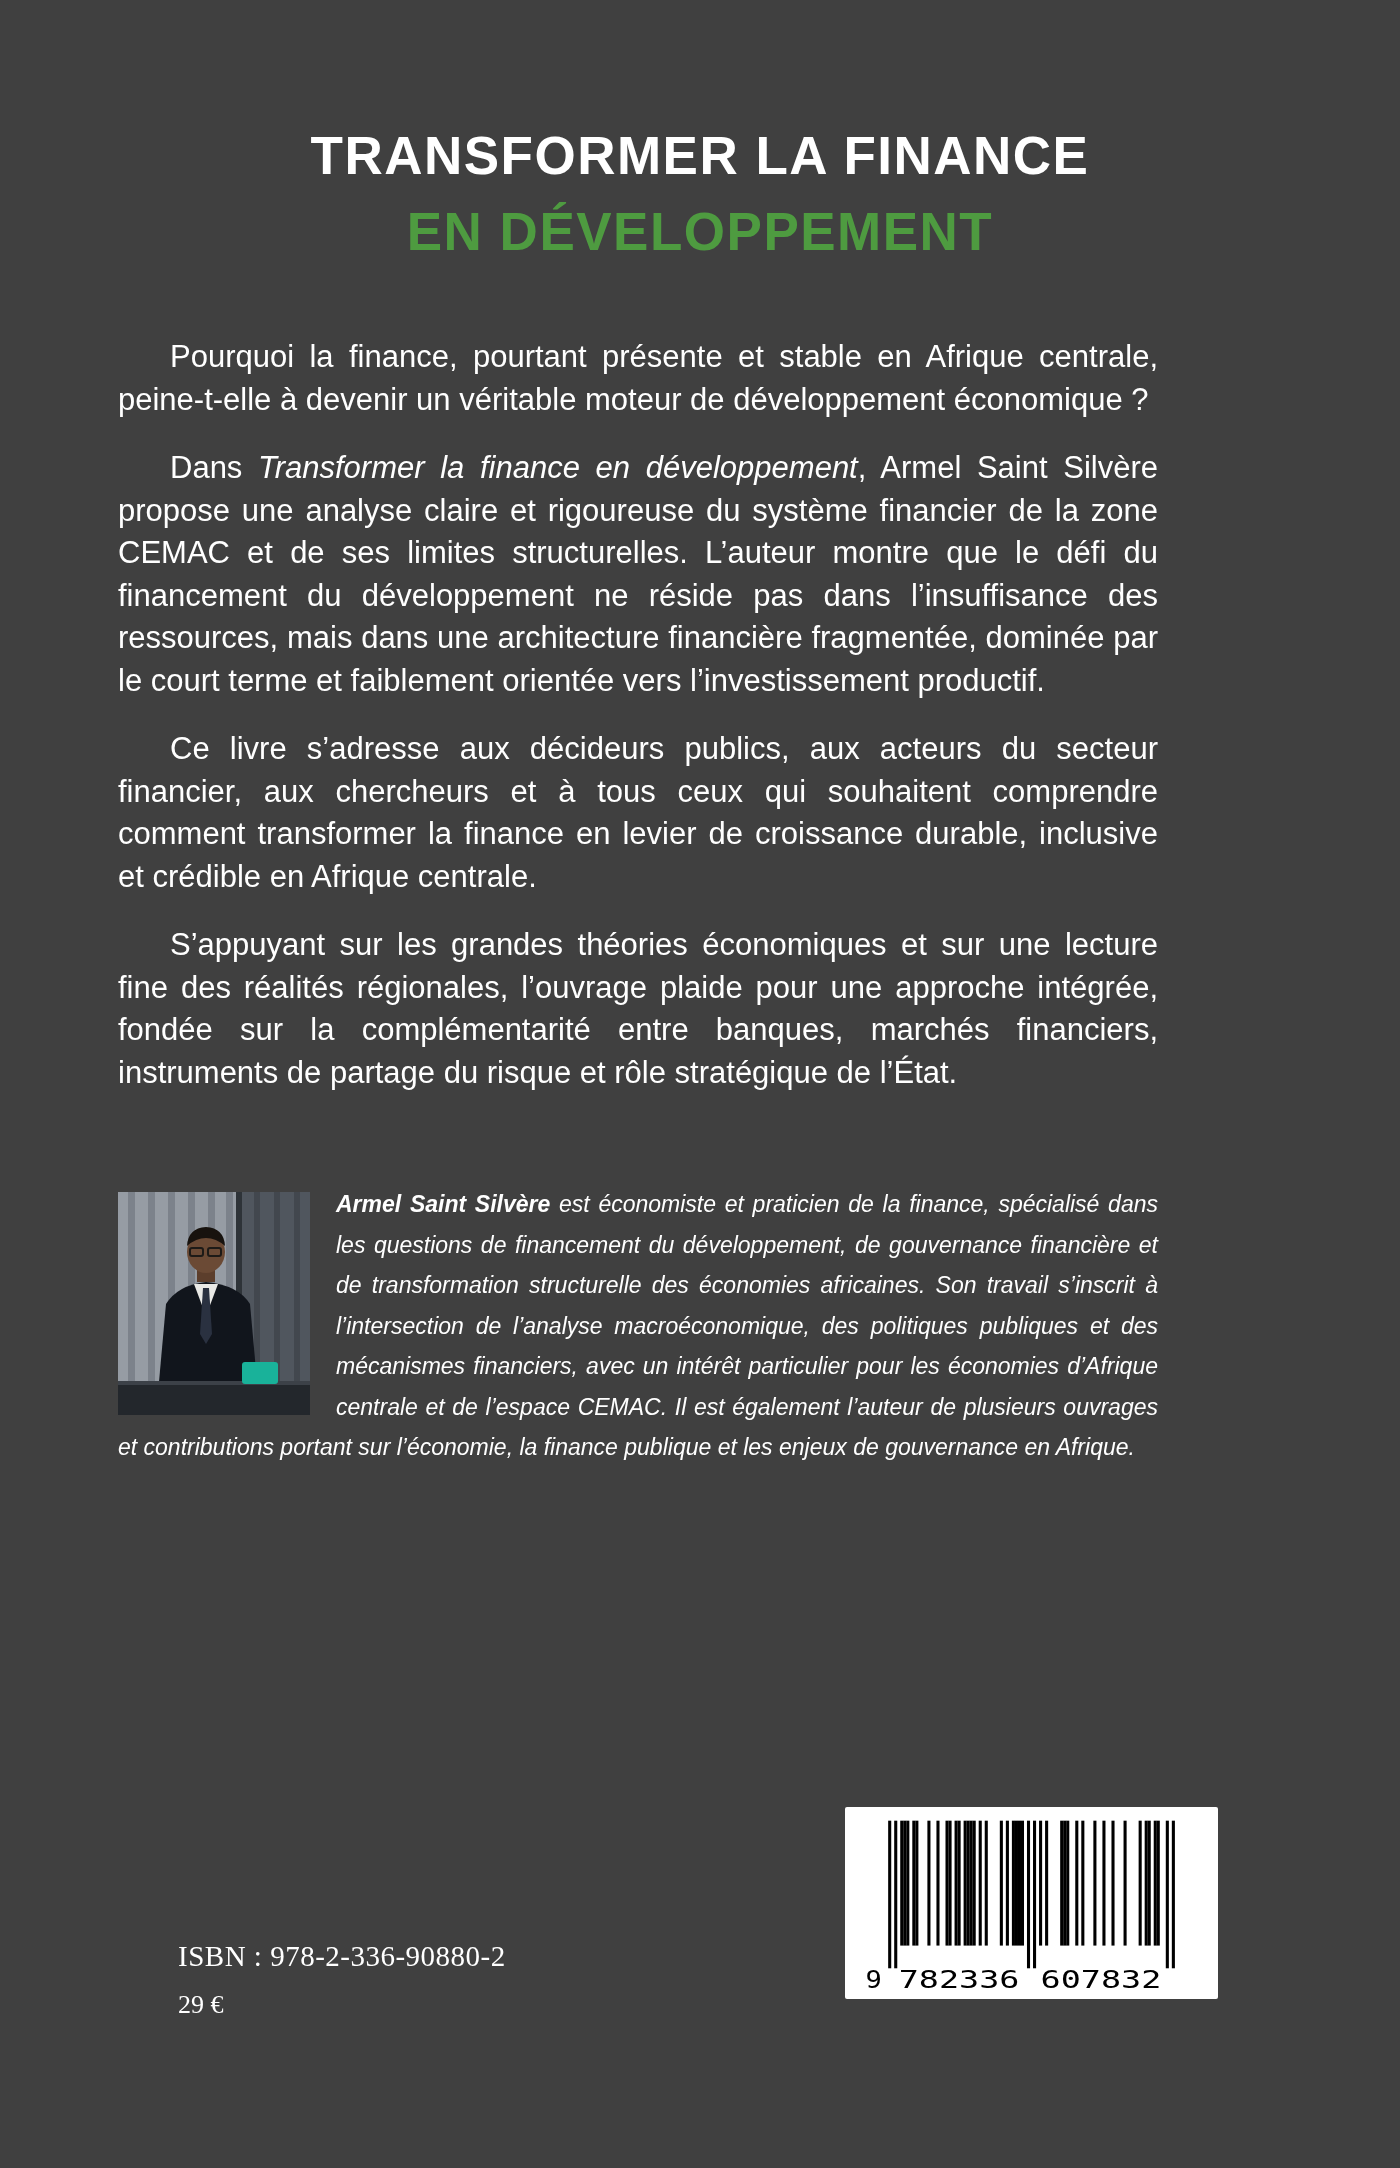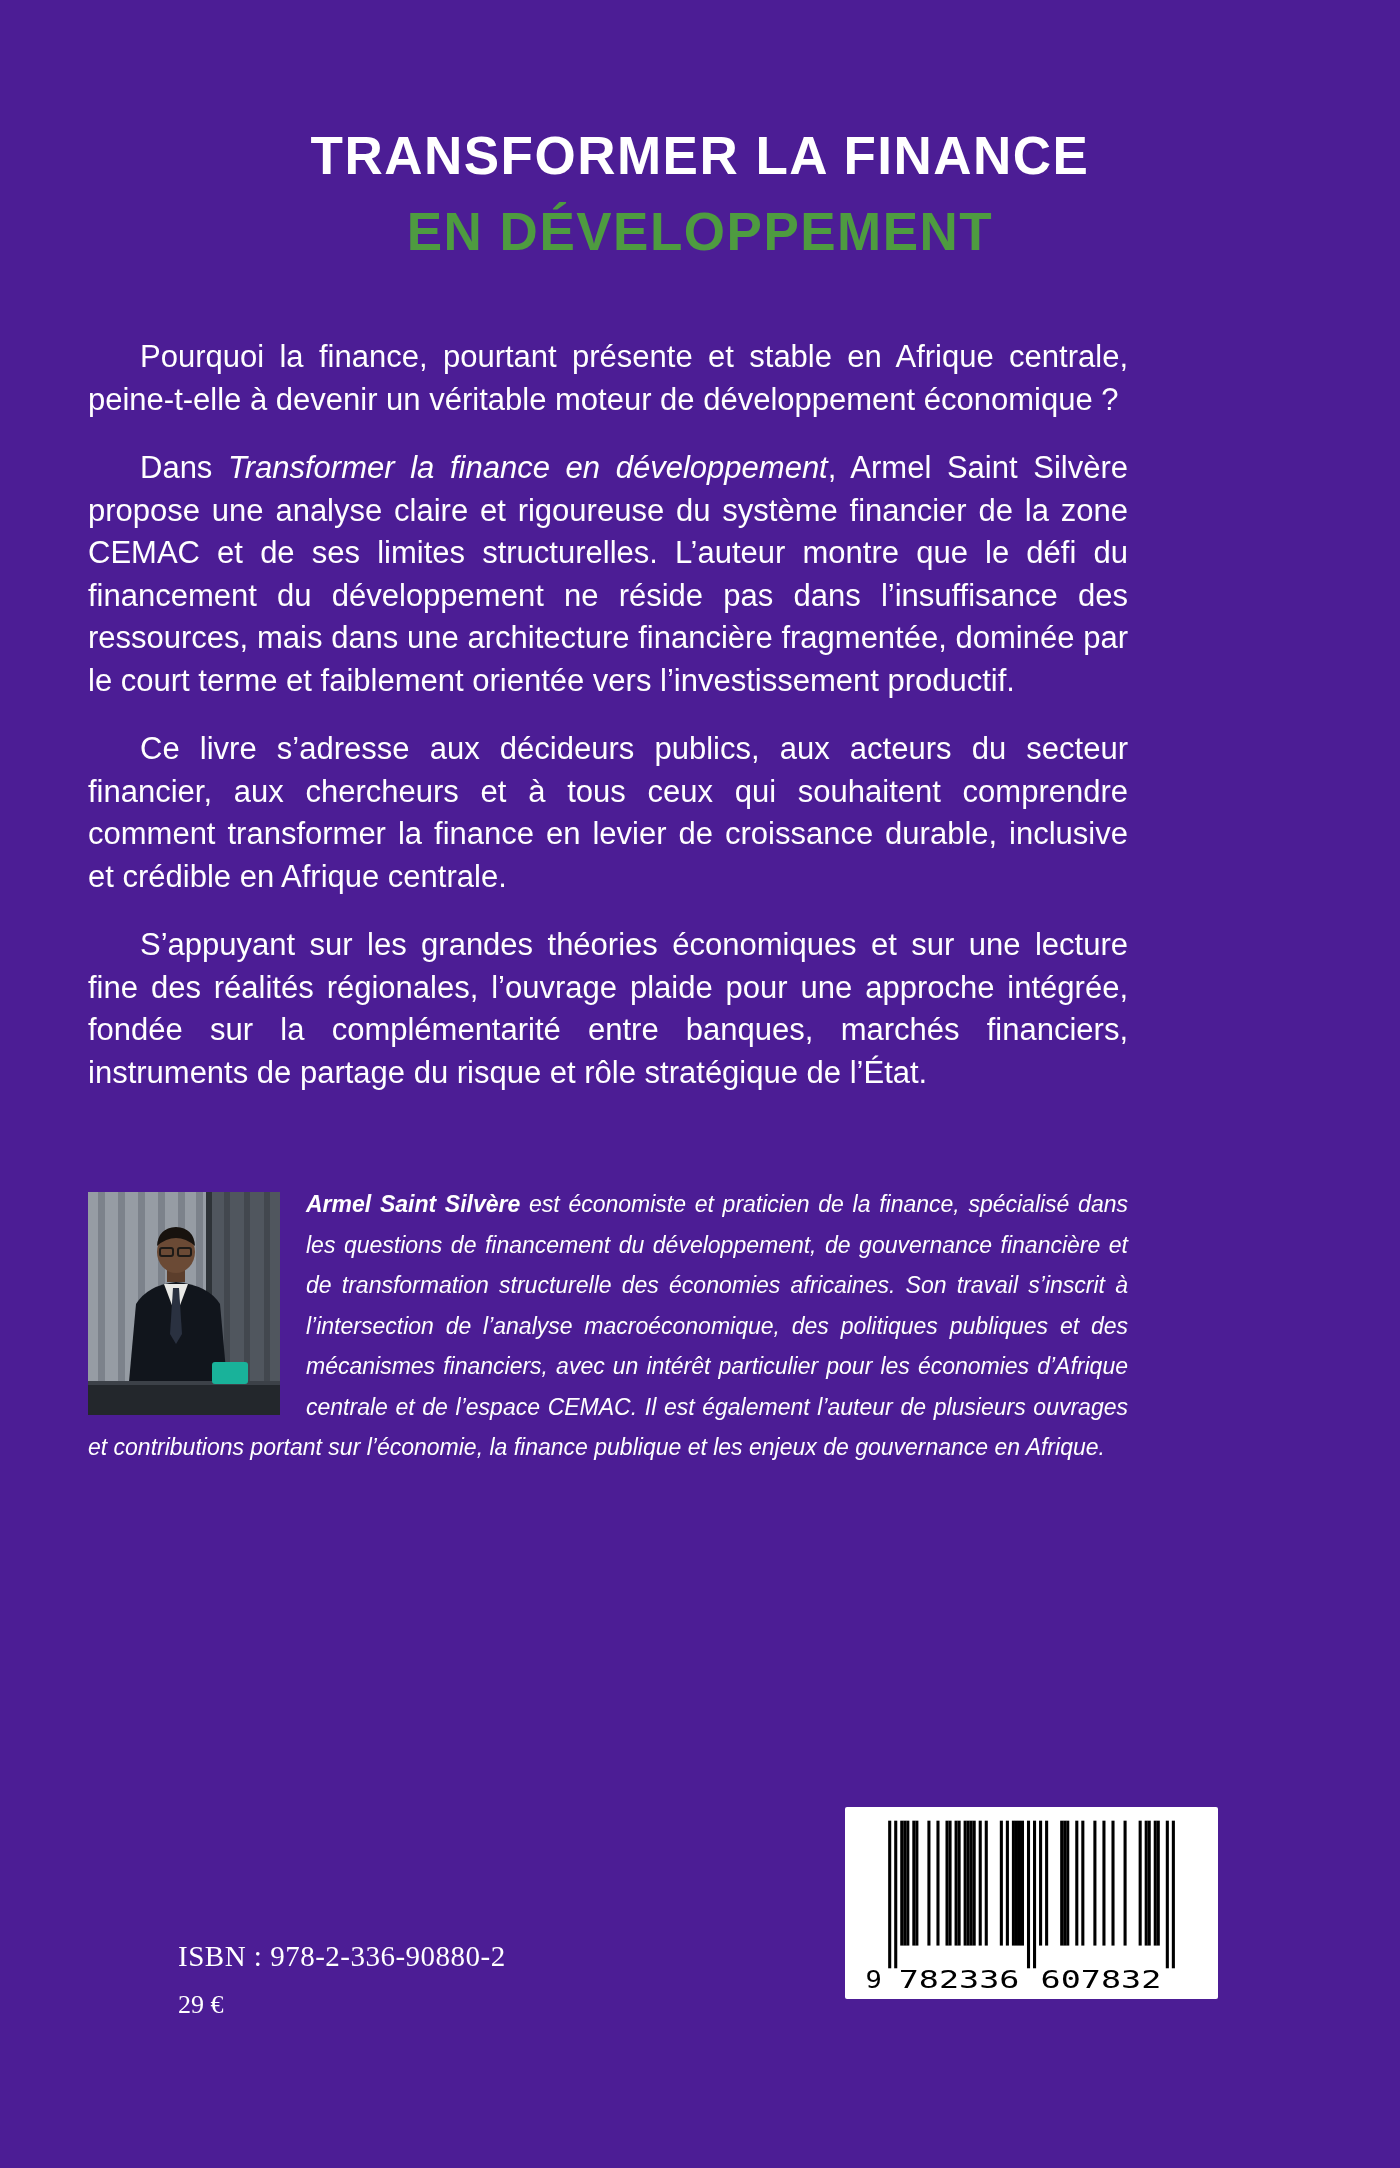--- a/index.html
+++ b/index.html
@@ -4,39 +4,39 @@
 <style>
   html,body{margin:0;padding:0;background:#0a0d13;}
   .cover{
     position:relative;width:1400px;height:2168px;margin:0 auto;
     background:#0a0d13;color:#ffffff;
     font-family:"Liberation Sans",sans-serif;overflow:hidden;
   }
   .title{padding-top:118px;text-align:center;font-weight:bold;letter-spacing:1.5px;}
   .t1{font-size:53px;line-height:76px;color:#ffffff;}
   .t2{font-size:53px;line-height:76px;color:#4e9b40;}
-  .body{margin-top:66px;margin-left:88px;width:1040px;}
+  .body{margin-top:66px;margin-left:118px;width:1040px;}
   .body p{margin:0 0 26px 0;font-size:31px;line-height:42.5px;text-align:justify;text-indent:52px;}
   .bio{margin-top:90px;font-style:italic;font-size:23px;line-height:40.5px;text-align:justify;}
   .bio-name{font-weight:bold;}
   .photo{float:left;width:192px;height:223px;margin:8px 26px 4px 0;display:block;}
   .photo svg{display:block;width:100%;height:100%;}
   .isbn{position:absolute;left:178px;top:1940px;font-family:"Liberation Serif",serif;font-size:29px;letter-spacing:0.5px;color:#fff;}
   .price{position:absolute;left:178px;top:1990px;font-family:"Liberation Serif",serif;font-size:26px;color:#fff;}
   .barcode-box{
     position:absolute;left:845px;top:1807px;width:373px;height:192px;
     background:#ffffff;border-radius:2px;
     display:flex;align-items:center;justify-content:center;
   }
   .bc-digit{font-family:"DejaVu Sans Mono",monospace;font-size:9px;fill:#000;}
 </style>
 </head>
 <body>
 
-<div class="cover" style="background: #4c1d95;">
+<div class="cover" style="background: #404040;">
 
   <div class="title">
     <div class="t1" style="color: rgb(255, 255, 255);">TRANSFORMER LA FINANCE</div>
     <div class="t2" style="color: rgb(78, 155, 64);">EN DÉVELOPPEMENT</div>
   </div>
 
   <div class="body">
     <p>Pourquoi la finance, pourtant présente et stable en Afrique centrale, peine-t-elle à devenir un véritable moteur de développement économique ?</p>
     <p><span>Dans </span><i>Transformer la finance en développement</i><span>, Armel Saint Silvère propose une analyse claire et rigoureuse du système financier de la zone CEMAC et de ses limites structurelles. L’auteur montre que le défi du financement du développement ne réside pas dans l’insuffisance des ressources, mais dans une architecture financière fragmentée, dominée par le court terme et faiblement orientée vers l’investissement productif.</span></p>
     <p>Ce livre s’adresse aux décideurs publics, aux acteurs du secteur financier, aux chercheurs et à tous ceux qui souhaitent comprendre comment transformer la finance en levier de croissance durable, inclusive et crédible en Afrique centrale.</p>

